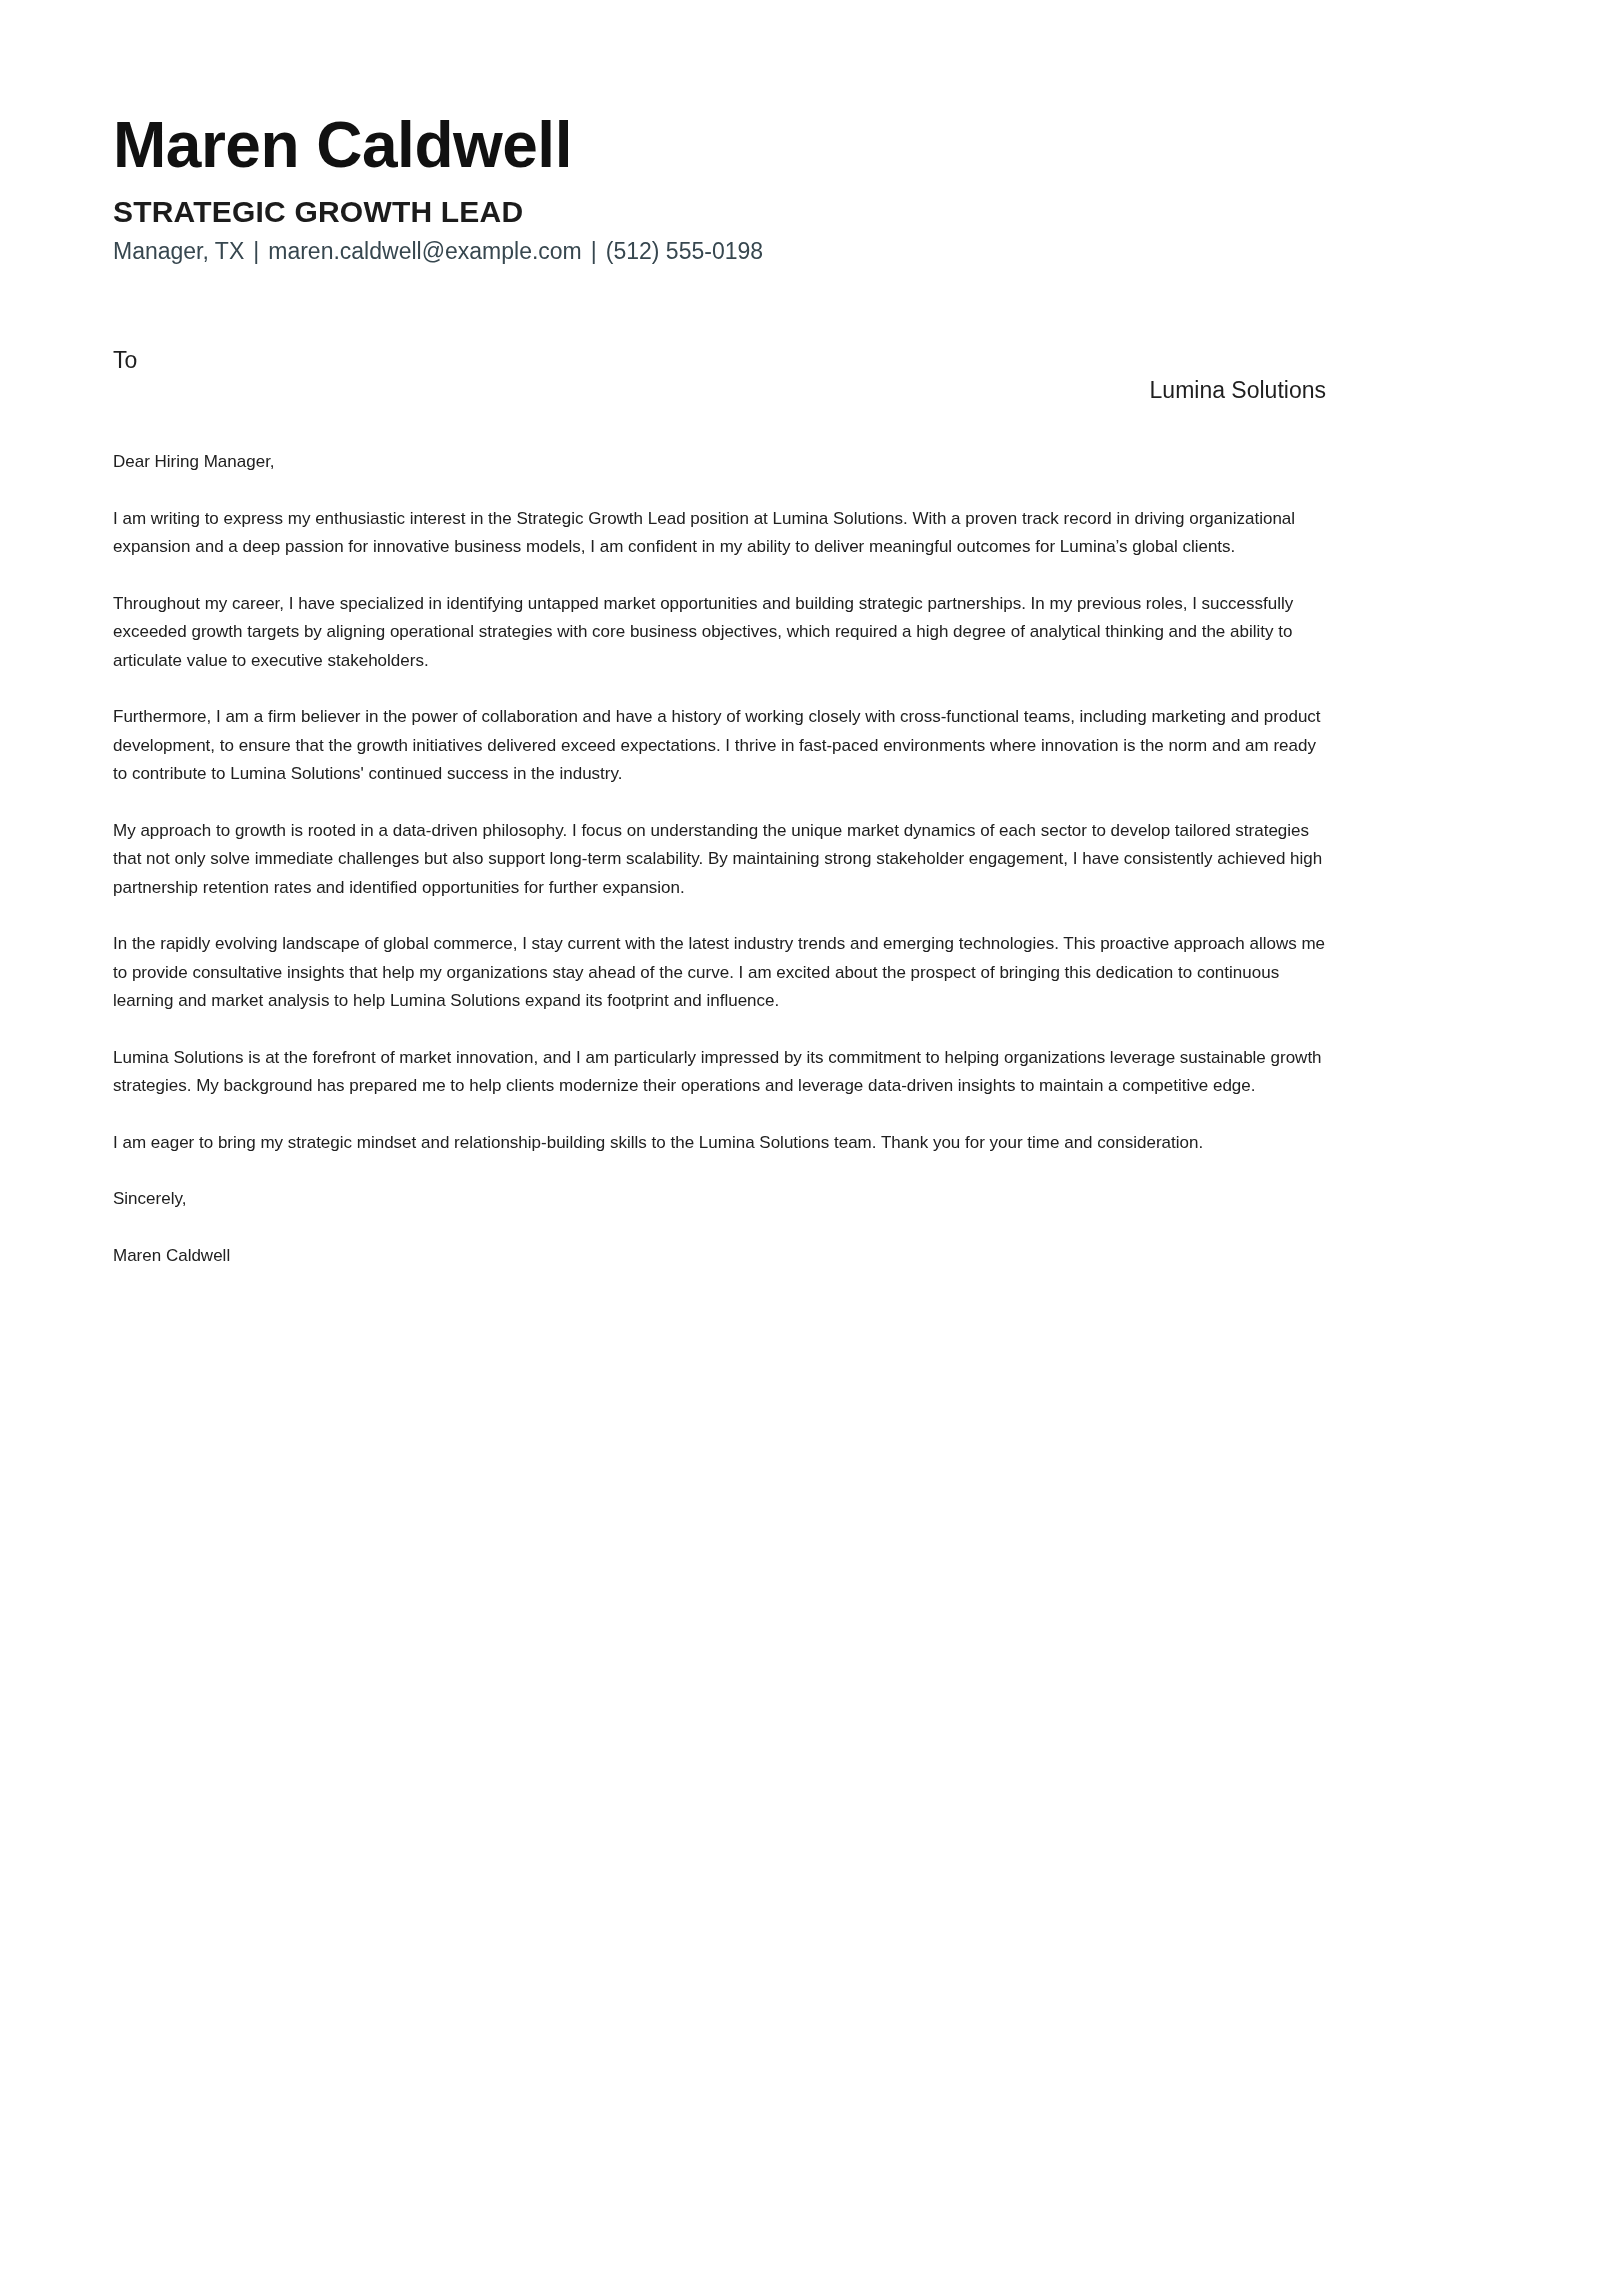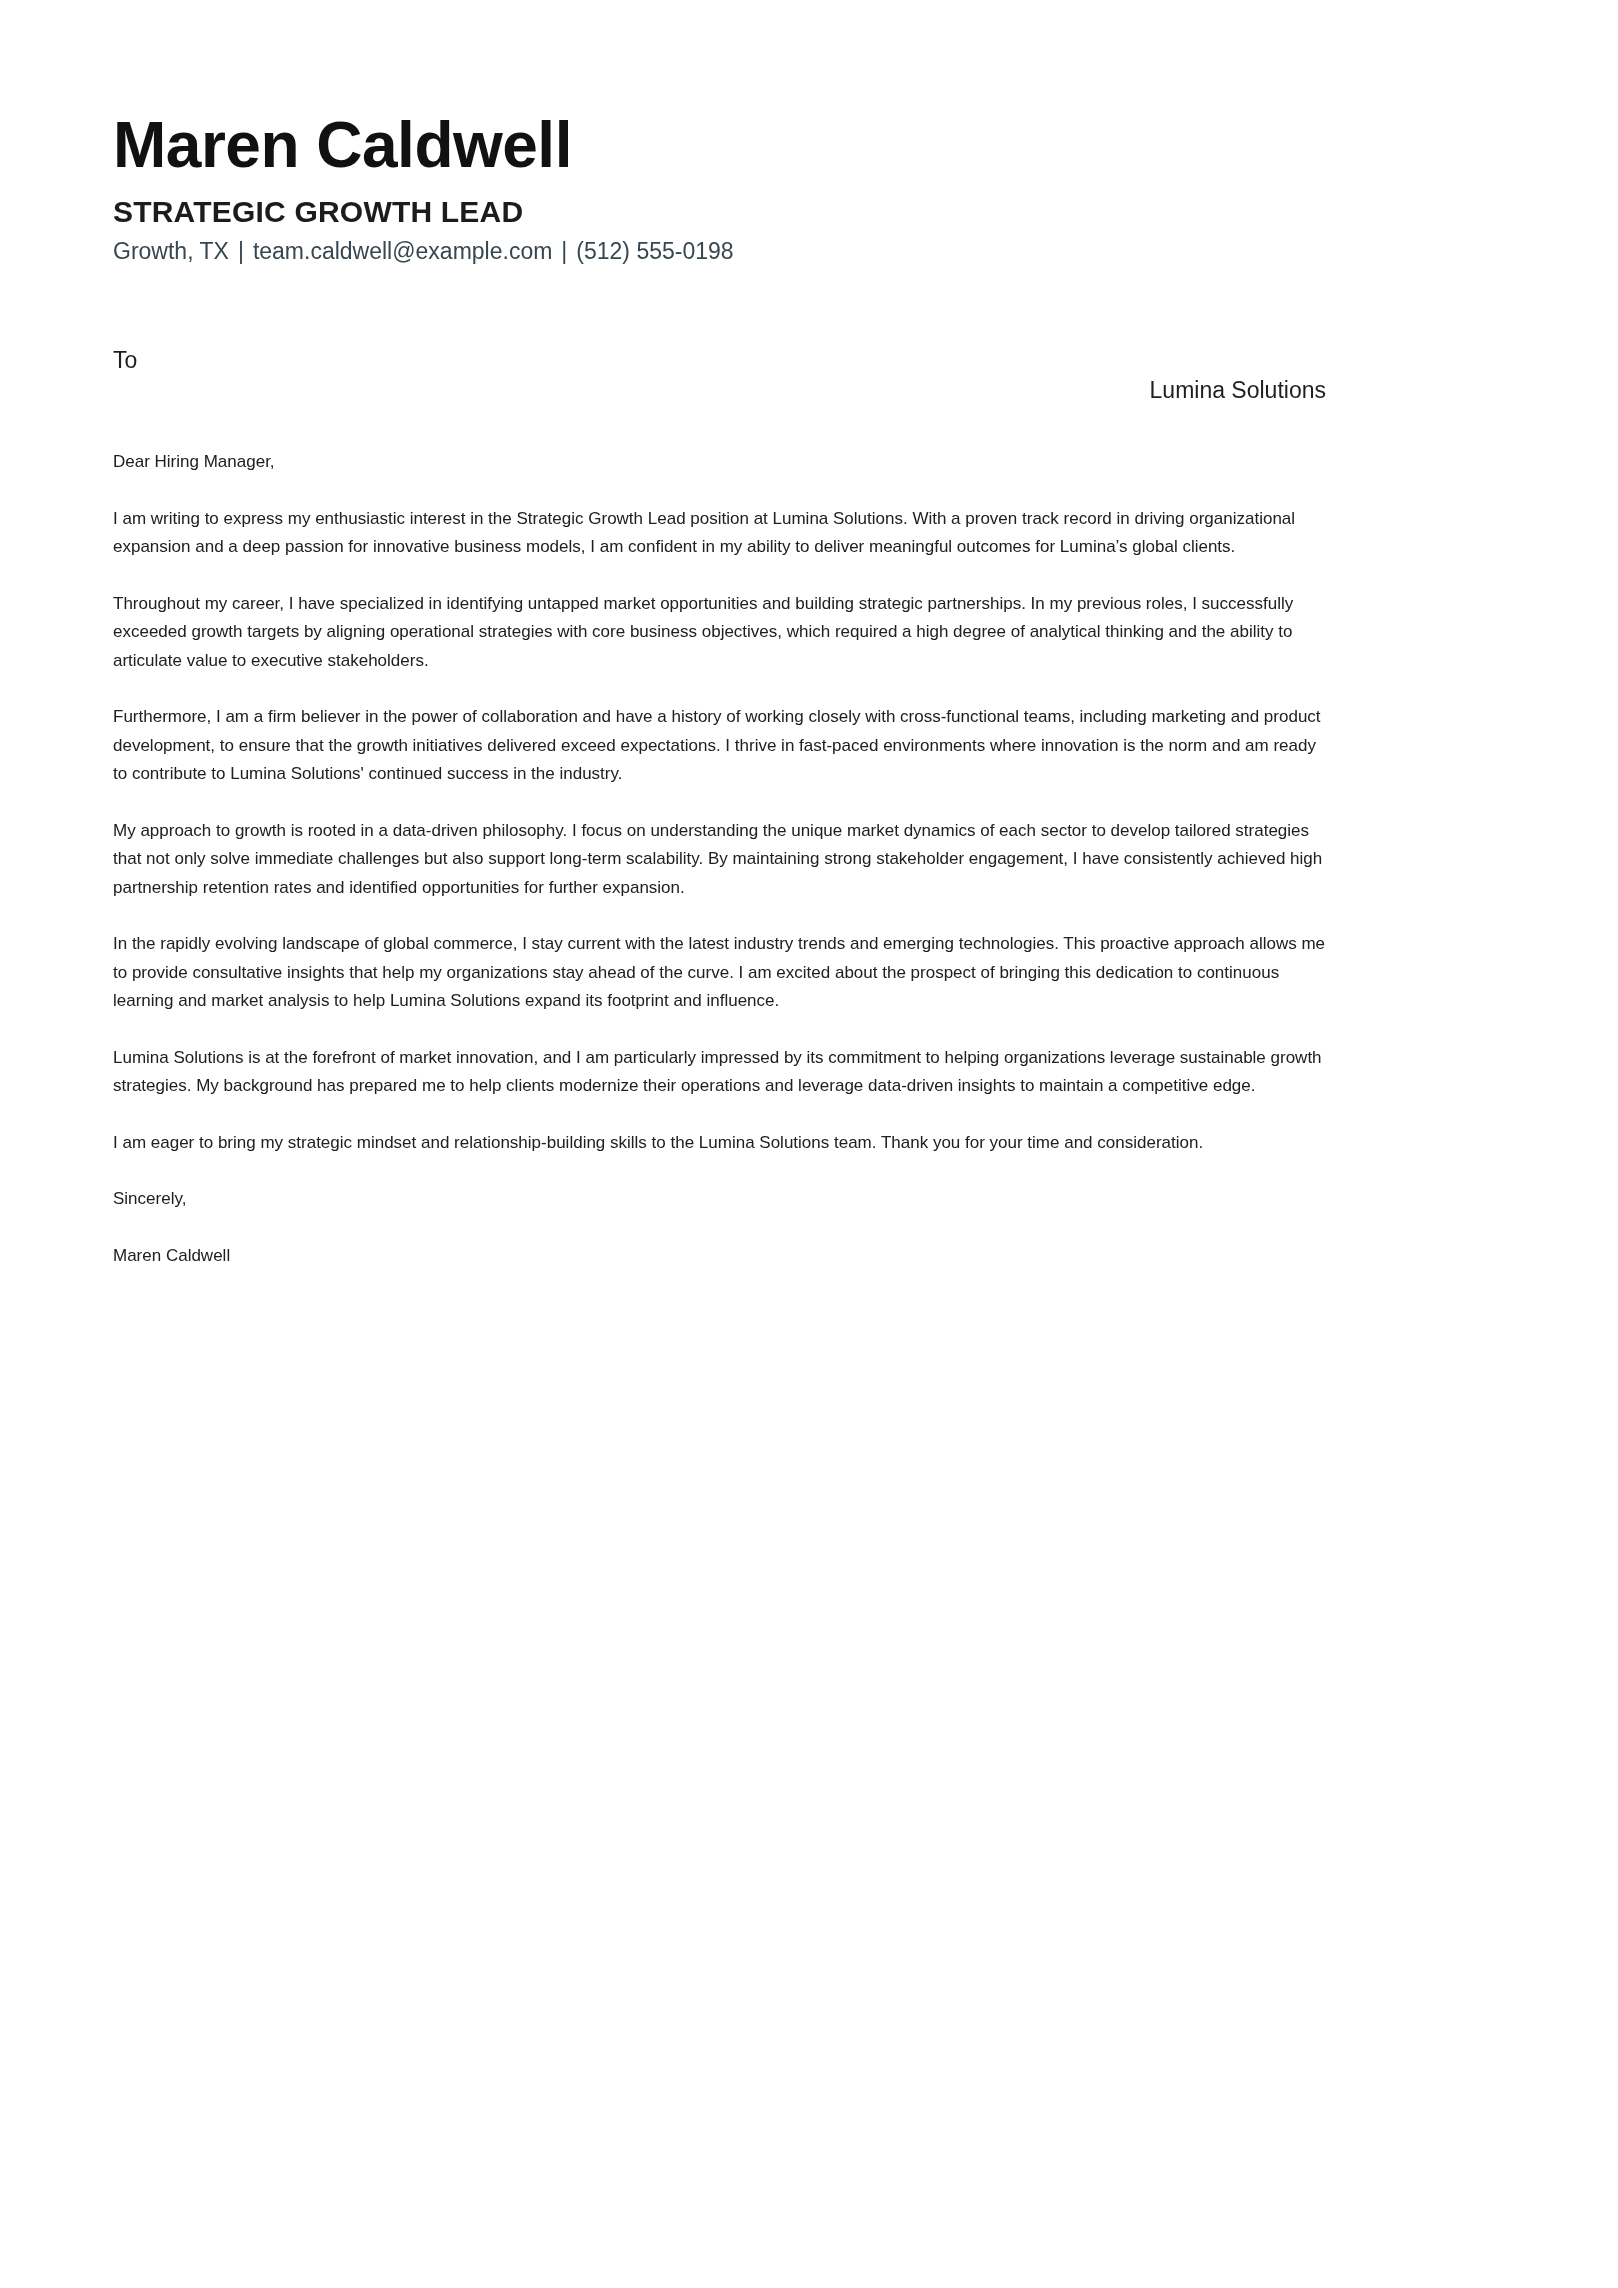--- a/index.html
+++ b/index.html
@@ -78,21 +78,21 @@
 </style>
 </head>
 <body>
 
 <div class="page">
 
   <header>
     <h1 class="name">Maren Caldwell</h1>
     <div class="job-title">STRATEGIC GROWTH LEAD</div>
     <div class="contact-line">
-      <span>Growth, TX</span><span class="contact-sep">|</span><span>team.caldwell@example.com</span><span class="contact-sep">|</span><span>(512) 555-0198</span>
+      <span>Manager, TX</span><span class="contact-sep">|</span><span>maren.caldwell@example.com</span><span class="contact-sep">|</span><span>(512) 555-0198</span>
     </div>
   </header>
 
   <section class="recipient">
     <p class="to-label">To</p>
     <p class="company">Lumina Solutions</p>
   </section>
 
   <main class="letter">
     <p>Dear Hiring Manager,</p>

